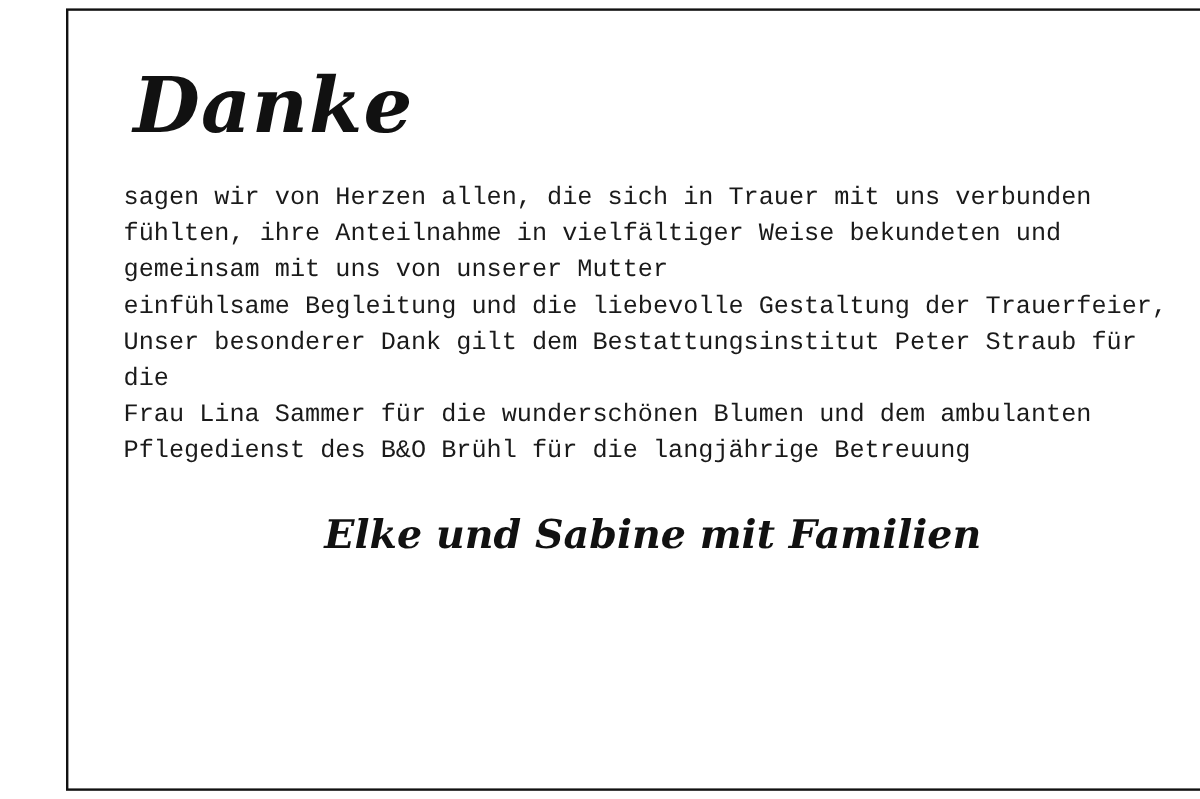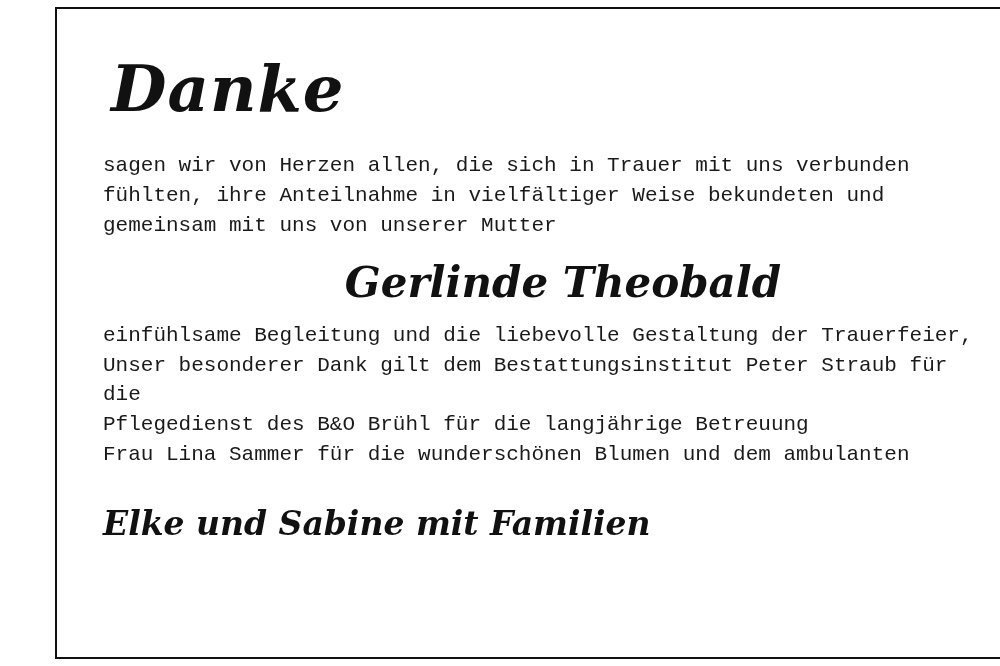--- a/index.html
+++ b/index.html
@@ -91,43 +91,42 @@
   .para-body .line {
     display: block;
   }
 
   .signature {
     font-family: "DejaVu Serif", serif;
     font-style: italic;
     font-weight: 700;
     font-size: 33px;
     line-height: 1.2;
-    text-align: left;
+    text-align: center;
     margin-top: 34px;
     margin-right: 8px;
     color: #111111;
   }
 </style>
 </head>
 <body>
 
 <div class="page">
   <div class="outer-frame"></div>
 
   <div class="notice">
 
     <div class="headline">Danke</div>
 
     <p class="para para-intro">sagen wir von Herzen allen, die sich in Trauer mit uns verbunden fühlten, ihre Anteilnahme in vielfältiger Weise bekundeten und gemeinsam mit uns von unserer Mutter</p>
 
-    <div class="name">Gerlinde Theobald</div>
 
     <div class="para para-body">
       <span class="line">einfühlsame Begleitung und die liebevolle Gestaltung der Trauerfeier,</span>
       <span class="line">Unser besonderer Dank gilt dem Bestattungsinstitut Peter Straub für die</span>
+      <span class="line">Frau Lina Sammer für die wunderschönen Blumen und dem ambulanten</span>
       <span class="line">Pflegedienst des B&amp;O Brühl für die langjährige Betreuung</span>
-      <span class="line">Frau Lina Sammer für die wunderschönen Blumen und dem ambulanten</span>
     </div>
 
     <div class="signature">Elke und Sabine mit Familien</div>
 
   </div>
 </div>
 
 </body></html>

